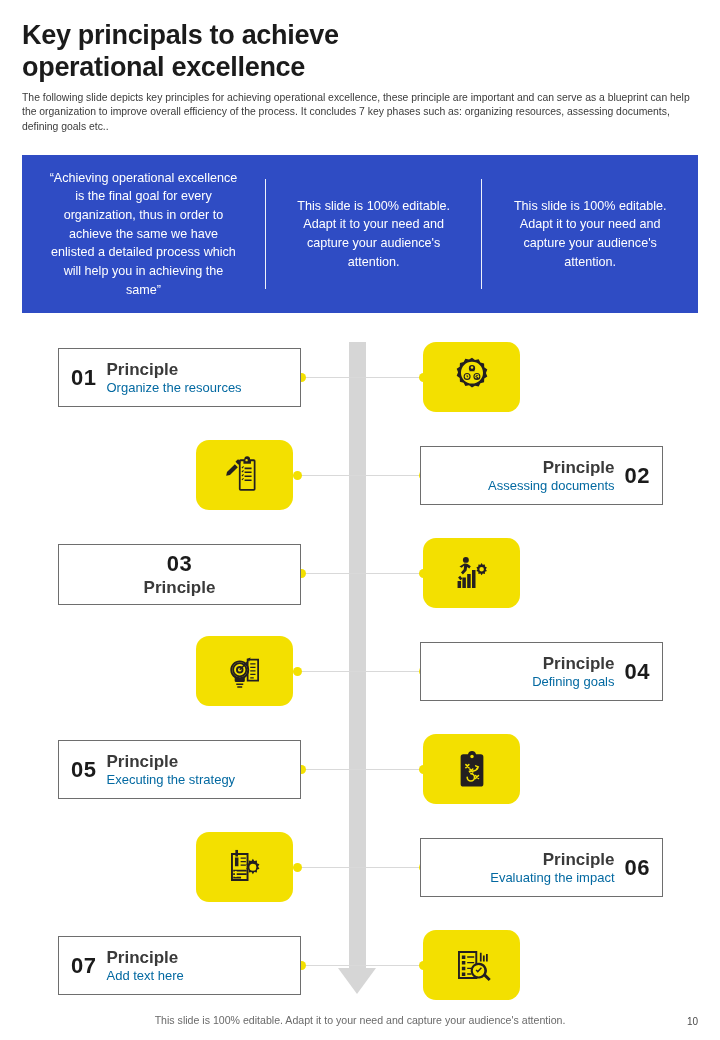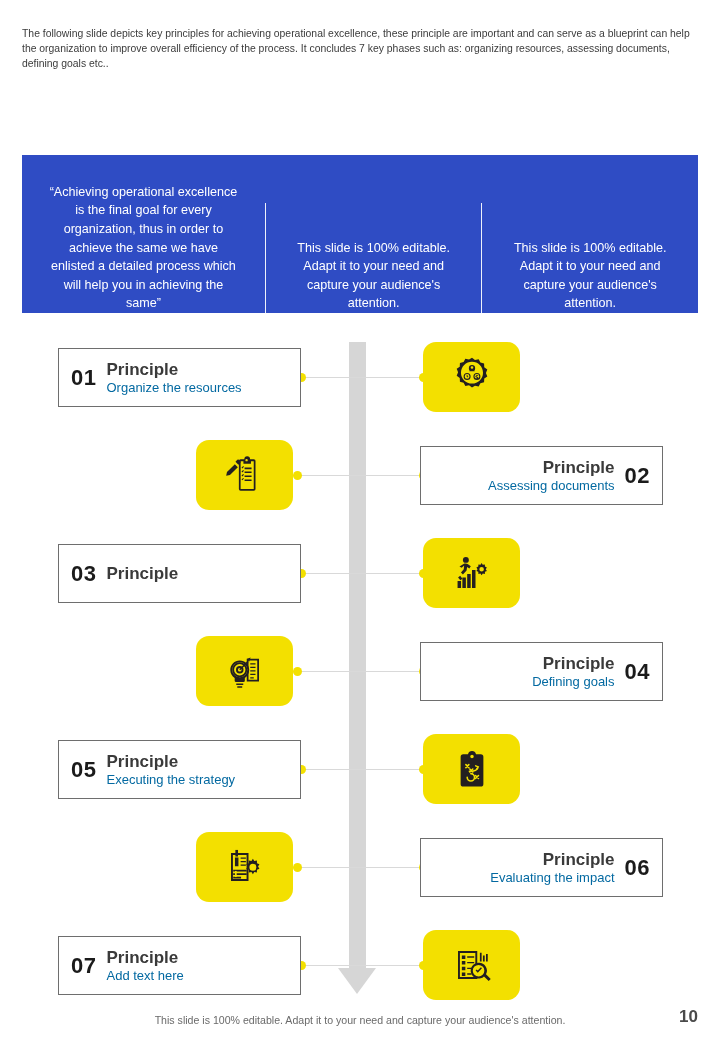--- a/index.html
+++ b/index.html
@@ -34,21 +34,21 @@
 
   
   .banner {
     position: absolute;
     left: 22px;
     top: 155px;
     width: 676px;
     height: 158px;
     background: #2f4cc4;
     display: flex;
-    align-items: flex-end;
+    align-items: center;
   }
 
   .banner-cell {
     flex: 1;
     color: #ffffff;
     font-size: 12.6px;
     line-height: 1.48;
     text-align: center;
     padding: 0 16px;
   }
@@ -112,21 +112,21 @@
     position: absolute;
     top: 18px;
     width: 243px;
     min-height: 59px;
     border: 1px solid #6e6e6e;
     background: #ffffff;
     display: flex;
     align-items: center;
     padding: 6px 12px;
   }
-  .card.tall { min-height: 59px; }
+  .card.tall { min-height: 59px; flex-direction: column; }
   .card.left-card  { left: 58px; }
   .card.right-card { left: 420px; justify-content: flex-end; }
 
   .card-num {
     font-size: 22px;
     font-weight: bold;
     color: #1b1b1b;
     letter-spacing: 0.5px;
     flex: 0 0 auto;
   }
@@ -173,29 +173,33 @@
     padding: 0 22px;
   }
   .footer-text {
     font-size: 10.6px;
     color: #6a6a6a;
   }
   .page-num {
     position: absolute;
     right: 22px;
     bottom: 13px;
-    font-size: 17px;
-    font-weight: bold;
+    font-size: 10px;
+    font-weight: normal;
     color: #4a4a4a;
   }
 </style>
 </head>
 <body>
 
 <div class="header">
+  <div class="slide-title">
+    <div>Key principals to achieve</div>
+    <div>operational excellence</div>
+  </div>
   <div class="slide-subtitle">The following slide depicts key principles for achieving operational excellence, these principle are important and can serve as a blueprint can help the organization to improve overall  efficiency of the process. It concludes 7 key phases such as: organizing resources, assessing documents, defining goals etc..</div>
 </div>
 
 <div class="banner">
   <div class="banner-cell first">“Achieving operational excellence is the final goal for every organization, thus in order to achieve the same we have enlisted a detailed process which will help you in achieving the same”</div>
   <div class="banner-div"></div>
   <div class="banner-cell">This slide is 100% editable. Adapt it to your need and capture your audience's attention.</div>
   <div class="banner-div"></div>
   <div class="banner-cell">This slide is 100% editable. Adapt it to your need and capture your audience's attention.</div>
 </div>

